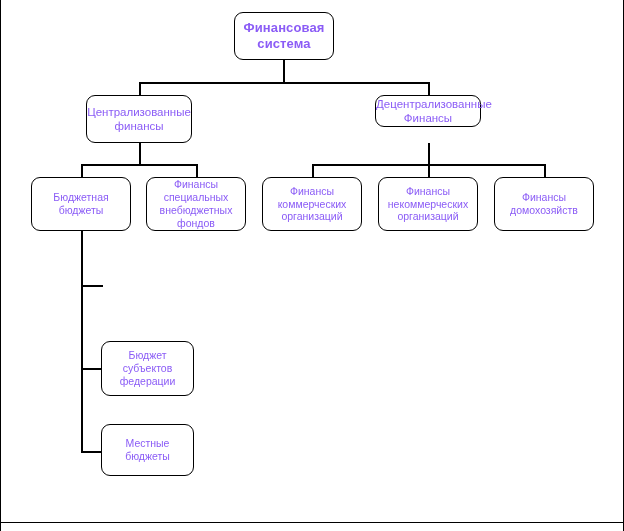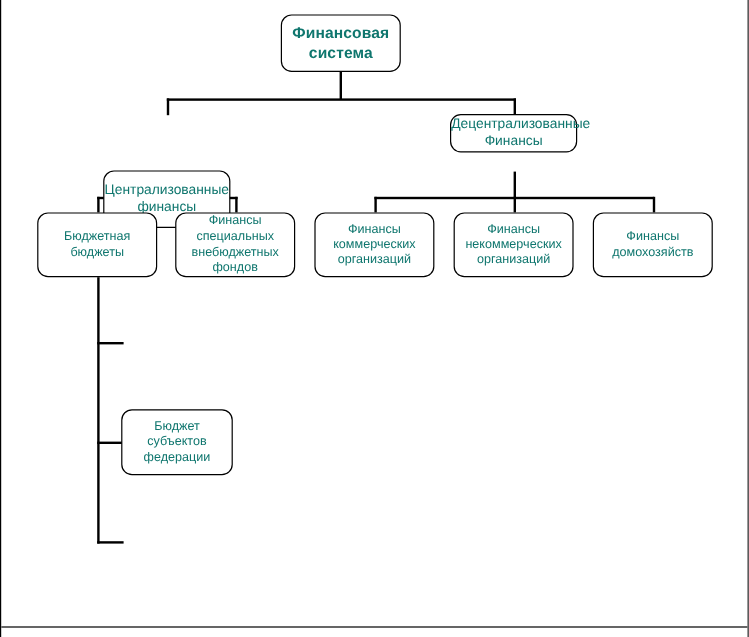--- a/index.html
+++ b/index.html
@@ -39,21 +39,21 @@
   .node {
     position: absolute;
     box-sizing: border-box;
     border: 1.4px solid #000000;
     border-radius: 9px;
     background: #ffffff;
     display: flex;
     align-items: center;
     justify-content: center;
     text-align: center;
-    color: #0f766e;
+    color: #8b5cf6;
     z-index: 3;
   }
   .node .label {
     display: block;
     width: 100%;
     line-height: 1.22;
     white-space: pre-line;
     padding: 0 1px;
   }
   .node.root {
@@ -122,21 +122,21 @@
 
     <div class="conn h" style="left:80px; top:285px; width:22px;"></div>
     <div class="conn h" style="left:80px; top:368px; width:22px;"></div>
     <div class="conn h" style="left:80px; top:451px; width:22px;"></div>
 
     <div class="node root" style="left:233px; top:12px; width:100px; height:48px;">
       <span class="label">Финансовая
 система</span>
     </div>
 
-    <div class="node lvl2 overflow" style="left:85px; top:95px; width:106px; height:48px;margin-top:47px;">
+    <div class="node lvl2 overflow" style="left:85px; top:95px; width:106px; height:48px;">
       <span class="label">Централизованные
 финансы</span>
     </div>
 
     <div class="node lvl2 overflow" style="left:374px; top:95px; width:106px; height:32px;">
       <span class="label">Децентрализованные
 Финансы</span>
     </div>
 
     <div class="node lvl3" style="left:30px; top:177px; width:100px; height:54px;">
@@ -168,17 +168,21 @@
 домохозяйств</span>
     </div>
 
 
     <div class="node lvl4" style="left:100px; top:341px; width:93px; height:55px;">
       <span class="label">Бюджет
 субъектов
 федерации</span>
     </div>
 
+    <div class="node lvl4" style="left:100px; top:424px; width:93px; height:52px;">
+      <span class="label">Местные
+бюджеты</span>
+    </div>
 
   </div>
 
   <div id="page-border-bottom"></div>
 </div>
 
 </body></html>

